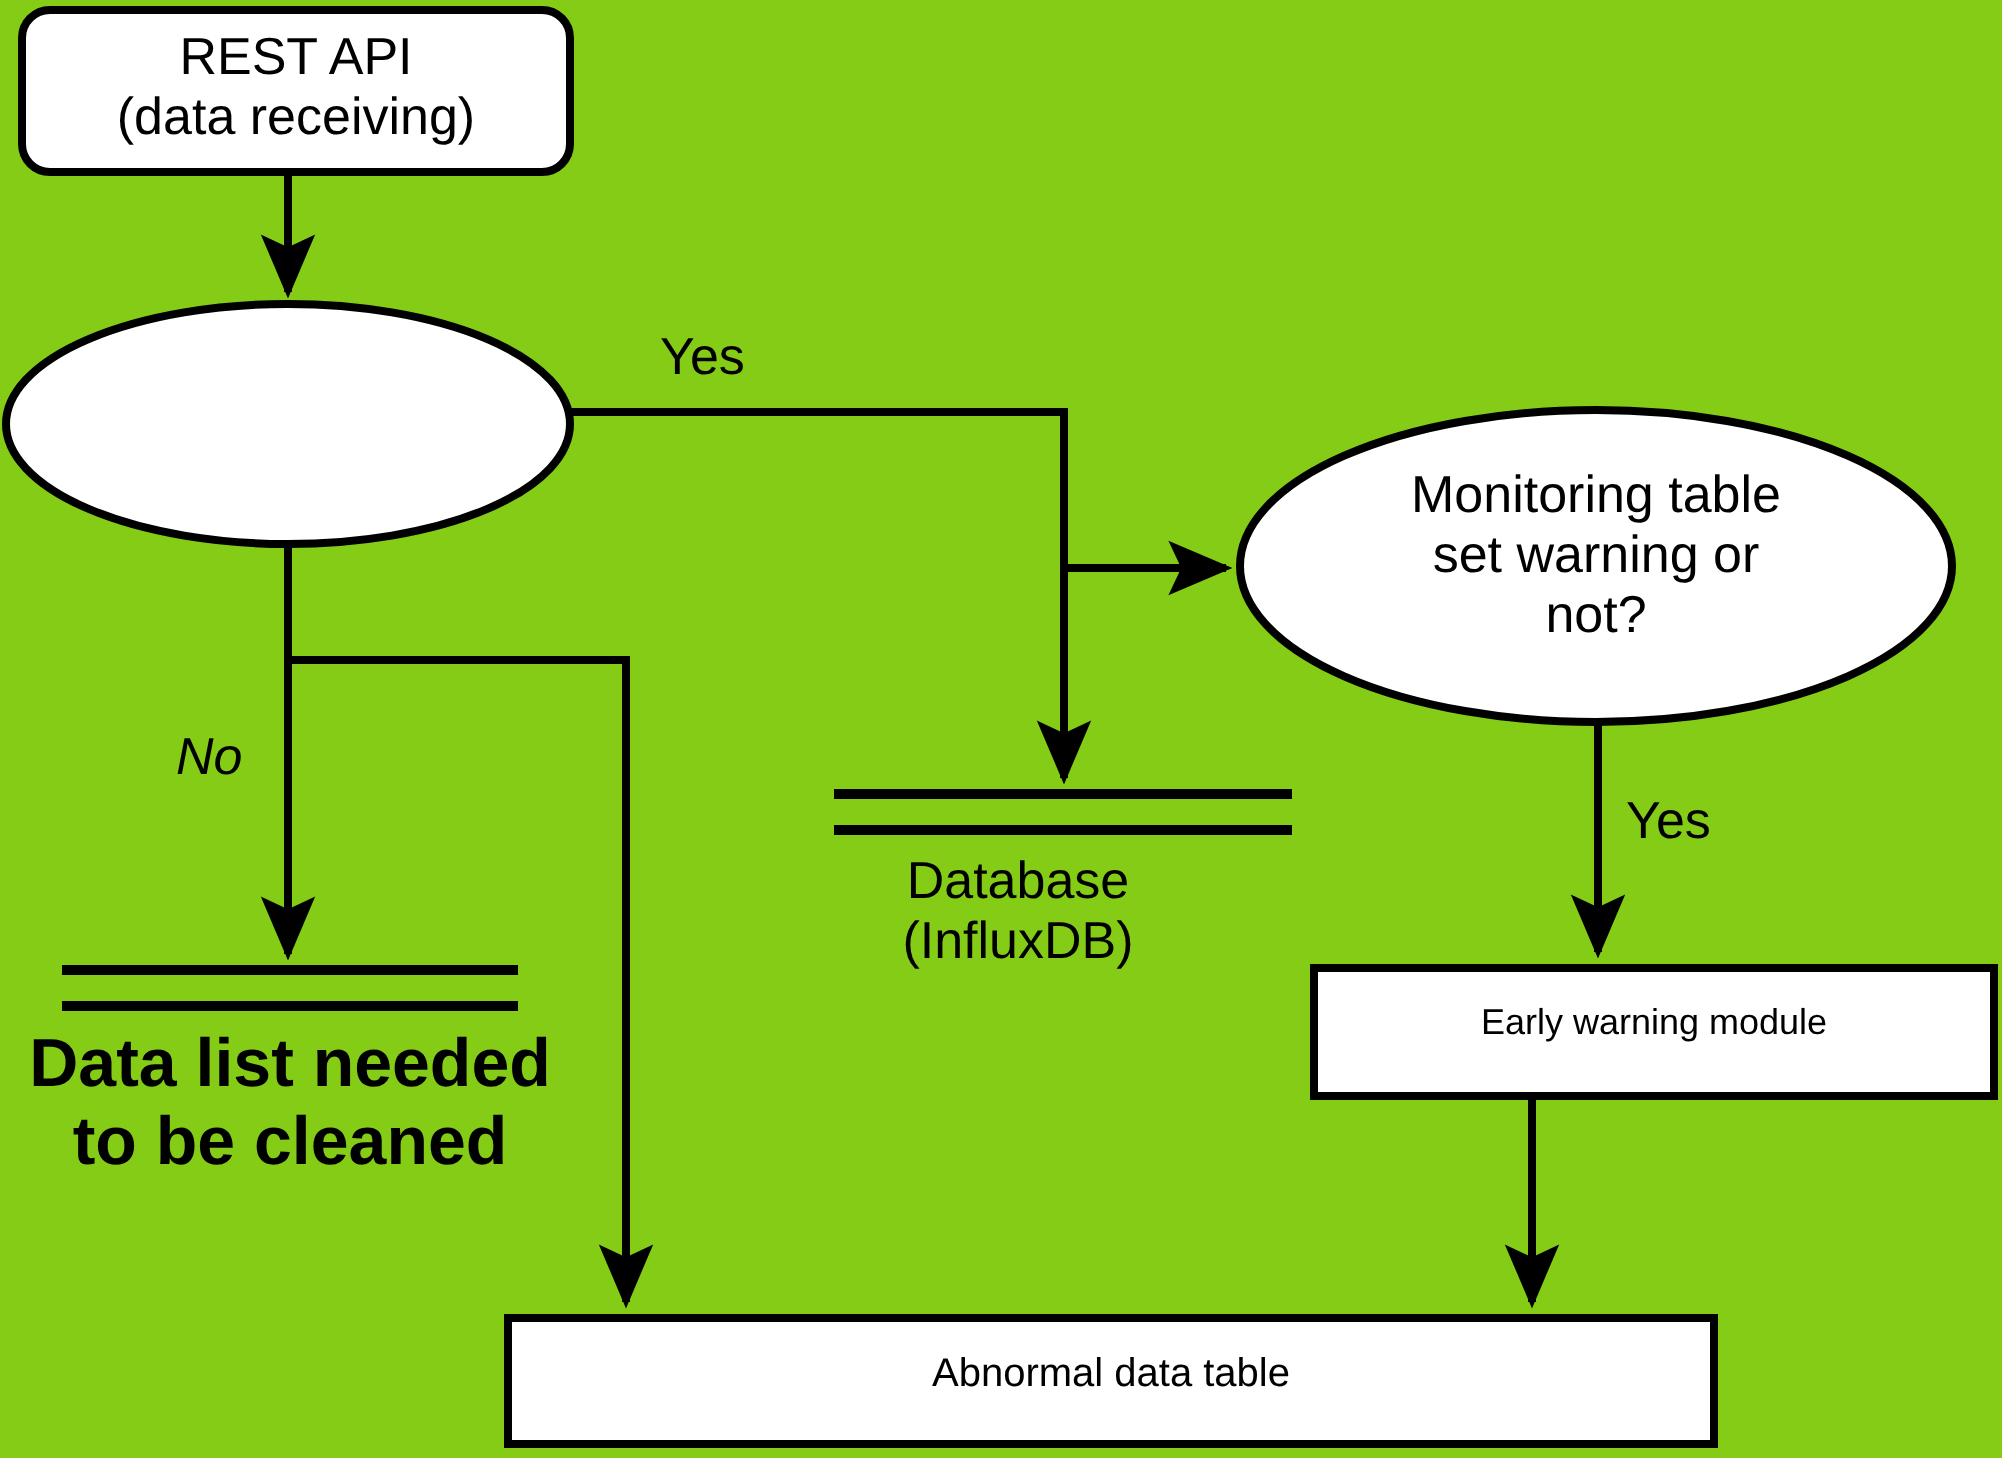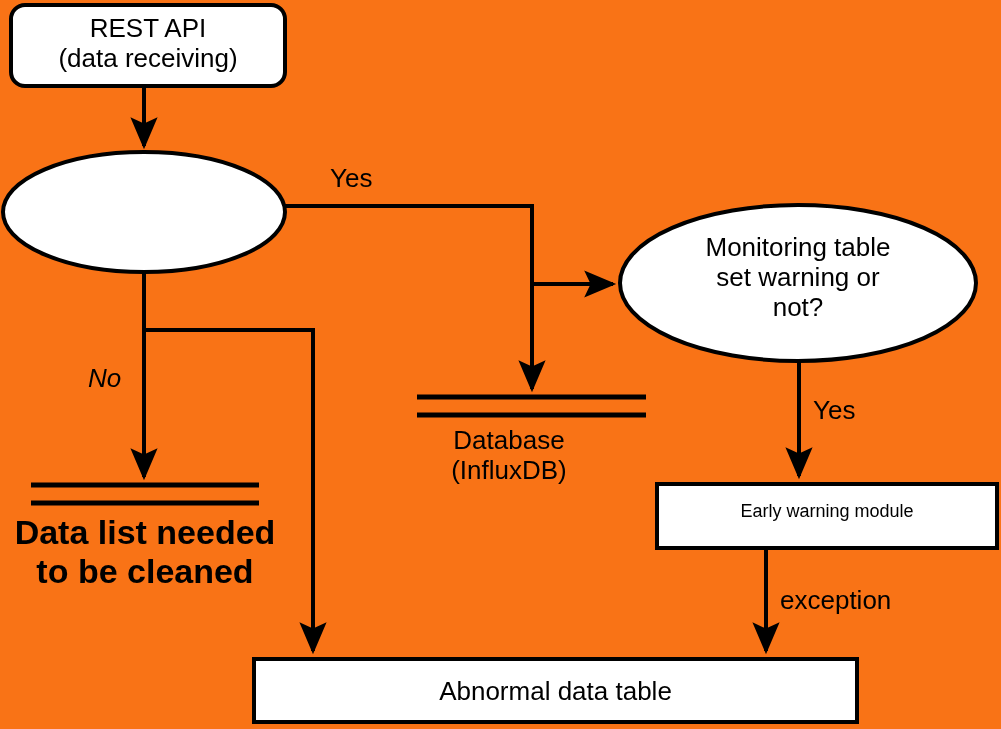--- a/index.html
+++ b/index.html
@@ -8,21 +8,21 @@
     padding: 0;
     background: #ffffff;
   }
   body {
     font-family: "Liberation Sans", sans-serif;
   }
   #canvas {
     position: relative;
     width: 1001px;
     height: 729px;
-    background: #f97316;
+    background: #84cc16;
     overflow: hidden;
   }
   #flow-svg {
     position: absolute;
     top: 0;
     left: 0;
     width: 1001px;
     height: 729px;
   }
   .shape-stroke {
@@ -111,23 +111,22 @@
 not?</div>
 
   <div class="node-text" style="left:11px; top:513px; width:268px; font-size:34px; font-weight:bold;">Data list needed
 to be cleaned</div>
 
   <div class="node-text" style="left:380px; top:425px; width:258px; font-size:26px;">Database
 (InfluxDB)</div>
 
   <div class="node-text" style="left:657px; top:501px; width:340px; font-size:18px;">Early warning module</div>
 
-  <div class="node-text" style="left:254px; top:676px; width:603px; font-size:26px;">Abnormal data table</div>
+  <div class="node-text" style="left:254px; top:676px; width:603px; font-size:20px;">Abnormal data table</div>
 
   <div class="edge-label" style="left:330px; top:163px; font-size:26px;">Yes</div>
 
   <div class="edge-label" style="left:88px; top:363px; font-size:26px;font-style:italic;">No</div>
 
   <div class="edge-label" style="left:813px; top:395px; font-size:26px;">Yes</div>
 
-  <div class="edge-label" style="left:780px; top:585px; font-size:26px;">exception</div>
 
 </div>
 
 </body></html>

